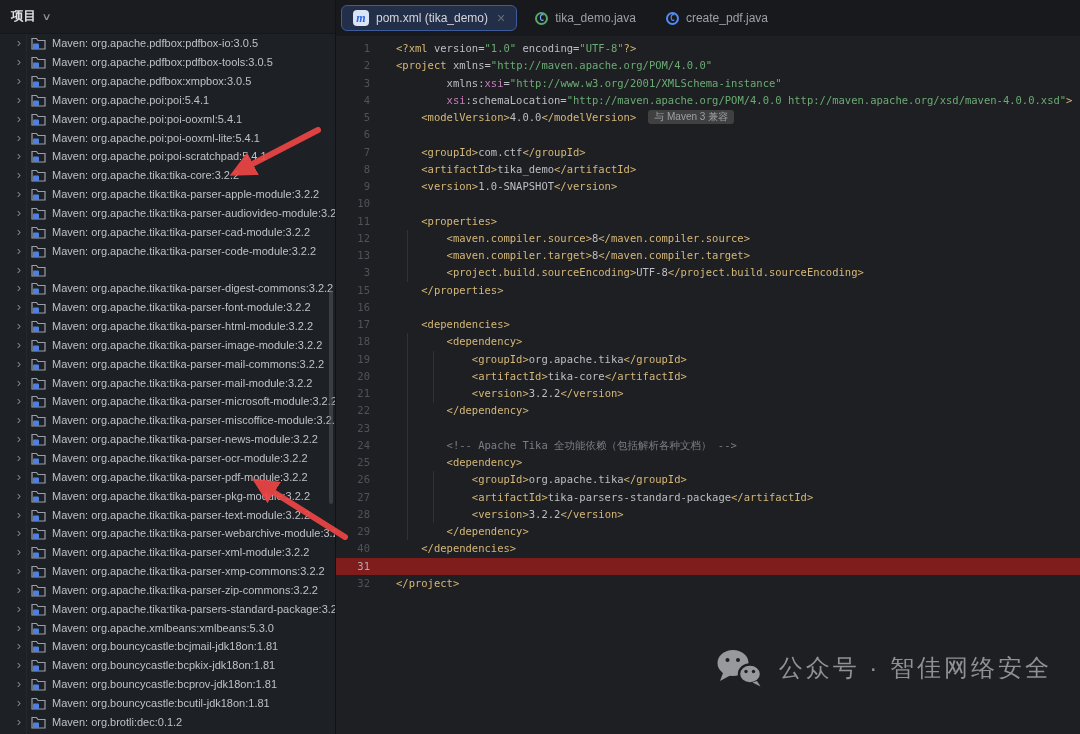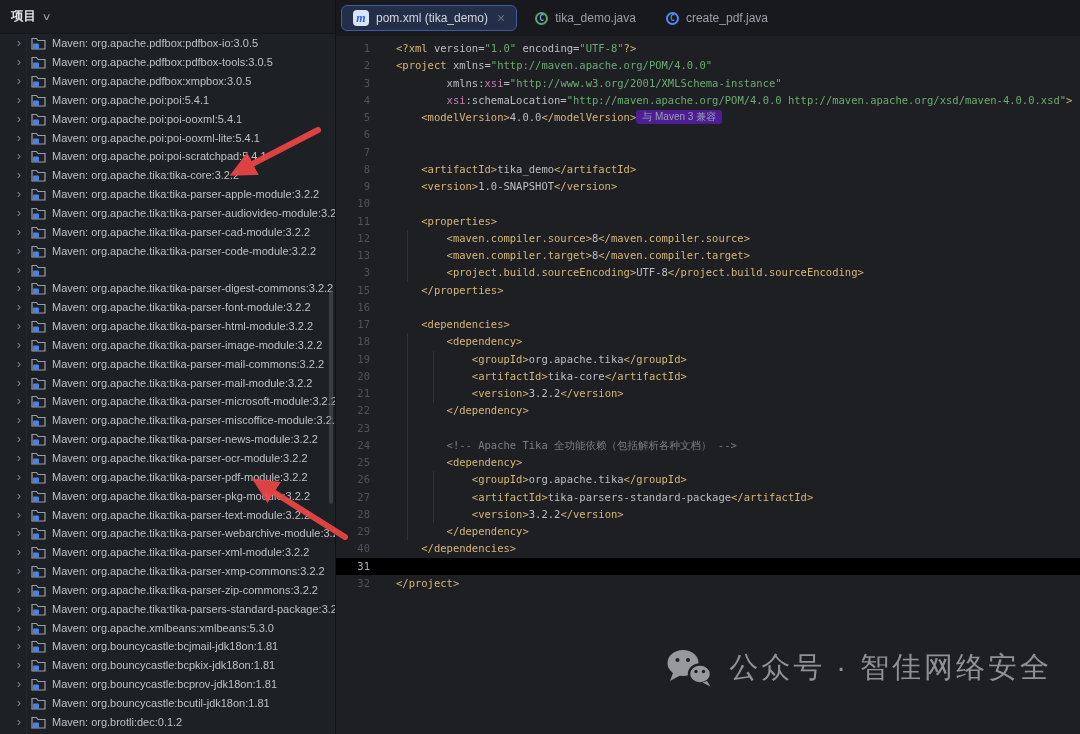--- a/index.html
+++ b/index.html
@@ -33,38 +33,38 @@
     display:flex;align-items:center;justify-content:center;}
   .ci{width:13px;height:13px;border-radius:50%;display:flex;align-items:center;justify-content:center;
     font-size:8px;font-weight:700;font-family:"DejaVu Sans Mono",monospace;box-sizing:border-box;}
   .ci.g{border:2px solid #59a869;color:#77a7f2;}
   .ci.b{border:2px solid #548af7;color:#548af7;}
   .tclose{color:#6b6f76;font-size:14px;margin-left:2px;line-height:12px;}
 
   .editor{position:absolute;top:36px;left:0;right:0;bottom:0;padding-top:4px;
     font-family:"DejaVu Sans Mono",monospace;}
   .code-row{height:17.25px;line-height:17.25px;display:flex;white-space:pre;}
-  .code-row.current{background:#000000;}
+  .code-row.current{background:#7f1d1d;}
   .lnum{flex:0 0 34px;text-align:right;padding-right:14px;color:#4e535b;font-size:10.5px;}
   .code-row.current .lnum{color:#a8abb2;}
   .lcode{padding-left:12px;font-size:10.5px;color:#bcbec4;}
   .t-tag{color:#d5b778;}
   .t-plain{color:#bcbec4;}
   .t-str{color:#6aab73;}
   .t-ns{color:#c77dbb;}
   .t-com{color:#7a7e85;}
-  .chip{display:inline-block;background:#4c1d95;color:#9ca0a7;border-radius:3px;
+  .chip{display:inline-block;background:#404040;color:#9ca0a7;border-radius:3px;
     font-family:"Liberation Sans",sans-serif;font-size:10px;line-height:14px;
-    padding:0 6px;margin-left:0;vertical-align:1px;}
+    padding:0 6px;margin-left:12px;vertical-align:1px;}
   .ig{position:absolute;width:1px;background:#2f3237;}
 
   
   .arrows{position:absolute;left:0;top:0;pointer-events:none;z-index:50;}
   .watermark{position:absolute;right:28px;bottom:26px;display:flex;align-items:center;gap:15px;
-    color:#8f9194;font-size:29px;font-weight:500;letter-spacing:3px;z-index:40;}
+    color:#8f9194;font-size:24px;font-weight:500;letter-spacing:3px;z-index:40;}
 </style>
 </head>
 <body>
 
 <div class="app">
 
   <aside class="sidebar">
     <div class="sidebar-header">
       <span class="ptitle">项目</span>
       <span class="hchev">∨</span>
@@ -391,21 +391,21 @@
       <div class="ig" style="left:71px;top:297px;height:207px;"></div>
       <div class="ig" style="left:97px;top:315px;height:52px;"></div>
       <div class="ig" style="left:97px;top:435px;height:52px;"></div>
       <div id="lines">
           <div class="code-row"><span class="lnum">1</span><span class="lcode"><span class="t-tag">&lt;?xml </span><span class="t-plain">version=</span><span class="t-str">"1.0"</span><span class="t-plain"> encoding=</span><span class="t-str">"UTF-8"</span><span class="t-tag">?&gt;</span></span></div>
           <div class="code-row"><span class="lnum">2</span><span class="lcode"><span class="t-tag">&lt;project </span><span class="t-plain">xmlns=</span><span class="t-str">"http://maven.apache.org/POM/4.0.0"</span></span></div>
           <div class="code-row"><span class="lnum">3</span><span class="lcode"><span class="t-plain">        xmlns:</span><span class="t-ns">xsi</span><span class="t-plain">=</span><span class="t-str">"http://www.w3.org/2001/XMLSchema-instance"</span></span></div>
           <div class="code-row"><span class="lnum">4</span><span class="lcode"><span class="t-plain">        </span><span class="t-ns">xsi</span><span class="t-plain">:schemaLocation=</span><span class="t-str">"http://maven.apache.org/POM/4.0.0 http://maven.apache.org/xsd/maven-4.0.0.xsd"</span><span class="t-tag">&gt;</span></span></div>
           <div class="code-row"><span class="lnum">5</span><span class="lcode"><span class="t-tag">    &lt;modelVersion&gt;</span><span class="t-plain">4.0.0</span><span class="t-tag">&lt;/modelVersion&gt;</span><span class="chip">与 Maven 3 兼容</span></span></div>
           <div class="code-row"><span class="lnum">6</span><span class="lcode"></span></div>
-          <div class="code-row"><span class="lnum">7</span></div>
+          <div class="code-row"><span class="lnum">7</span><span class="lcode"><span class="t-tag">    &lt;groupId&gt;</span><span class="t-plain">com.ctf</span><span class="t-tag">&lt;/groupId&gt;</span></span></div>
           <div class="code-row"><span class="lnum">8</span><span class="lcode"><span class="t-tag">    &lt;artifactId&gt;</span><span class="t-plain">tika_demo</span><span class="t-tag">&lt;/artifactId&gt;</span></span></div>
           <div class="code-row"><span class="lnum">9</span><span class="lcode"><span class="t-tag">    &lt;version&gt;</span><span class="t-plain">1.0-SNAPSHOT</span><span class="t-tag">&lt;/version&gt;</span></span></div>
           <div class="code-row"><span class="lnum">10</span><span class="lcode"></span></div>
           <div class="code-row"><span class="lnum">11</span><span class="lcode"><span class="t-tag">    &lt;properties&gt;</span></span></div>
           <div class="code-row"><span class="lnum">12</span><span class="lcode"><span class="t-tag">        &lt;maven.compiler.source&gt;</span><span class="t-plain">8</span><span class="t-tag">&lt;/maven.compiler.source&gt;</span></span></div>
           <div class="code-row"><span class="lnum">13</span><span class="lcode"><span class="t-tag">        &lt;maven.compiler.target&gt;</span><span class="t-plain">8</span><span class="t-tag">&lt;/maven.compiler.target&gt;</span></span></div>
           <div class="code-row"><span class="lnum">3</span><span class="lcode"><span class="t-tag">        &lt;project.build.sourceEncoding&gt;</span><span class="t-plain">UTF-8</span><span class="t-tag">&lt;/project.build.sourceEncoding&gt;</span></span></div>
           <div class="code-row"><span class="lnum">15</span><span class="lcode"><span class="t-tag">    &lt;/properties&gt;</span></span></div>
           <div class="code-row"><span class="lnum">16</span><span class="lcode"></span></div>
           <div class="code-row"><span class="lnum">17</span><span class="lcode"><span class="t-tag">    &lt;dependencies&gt;</span></span></div>

